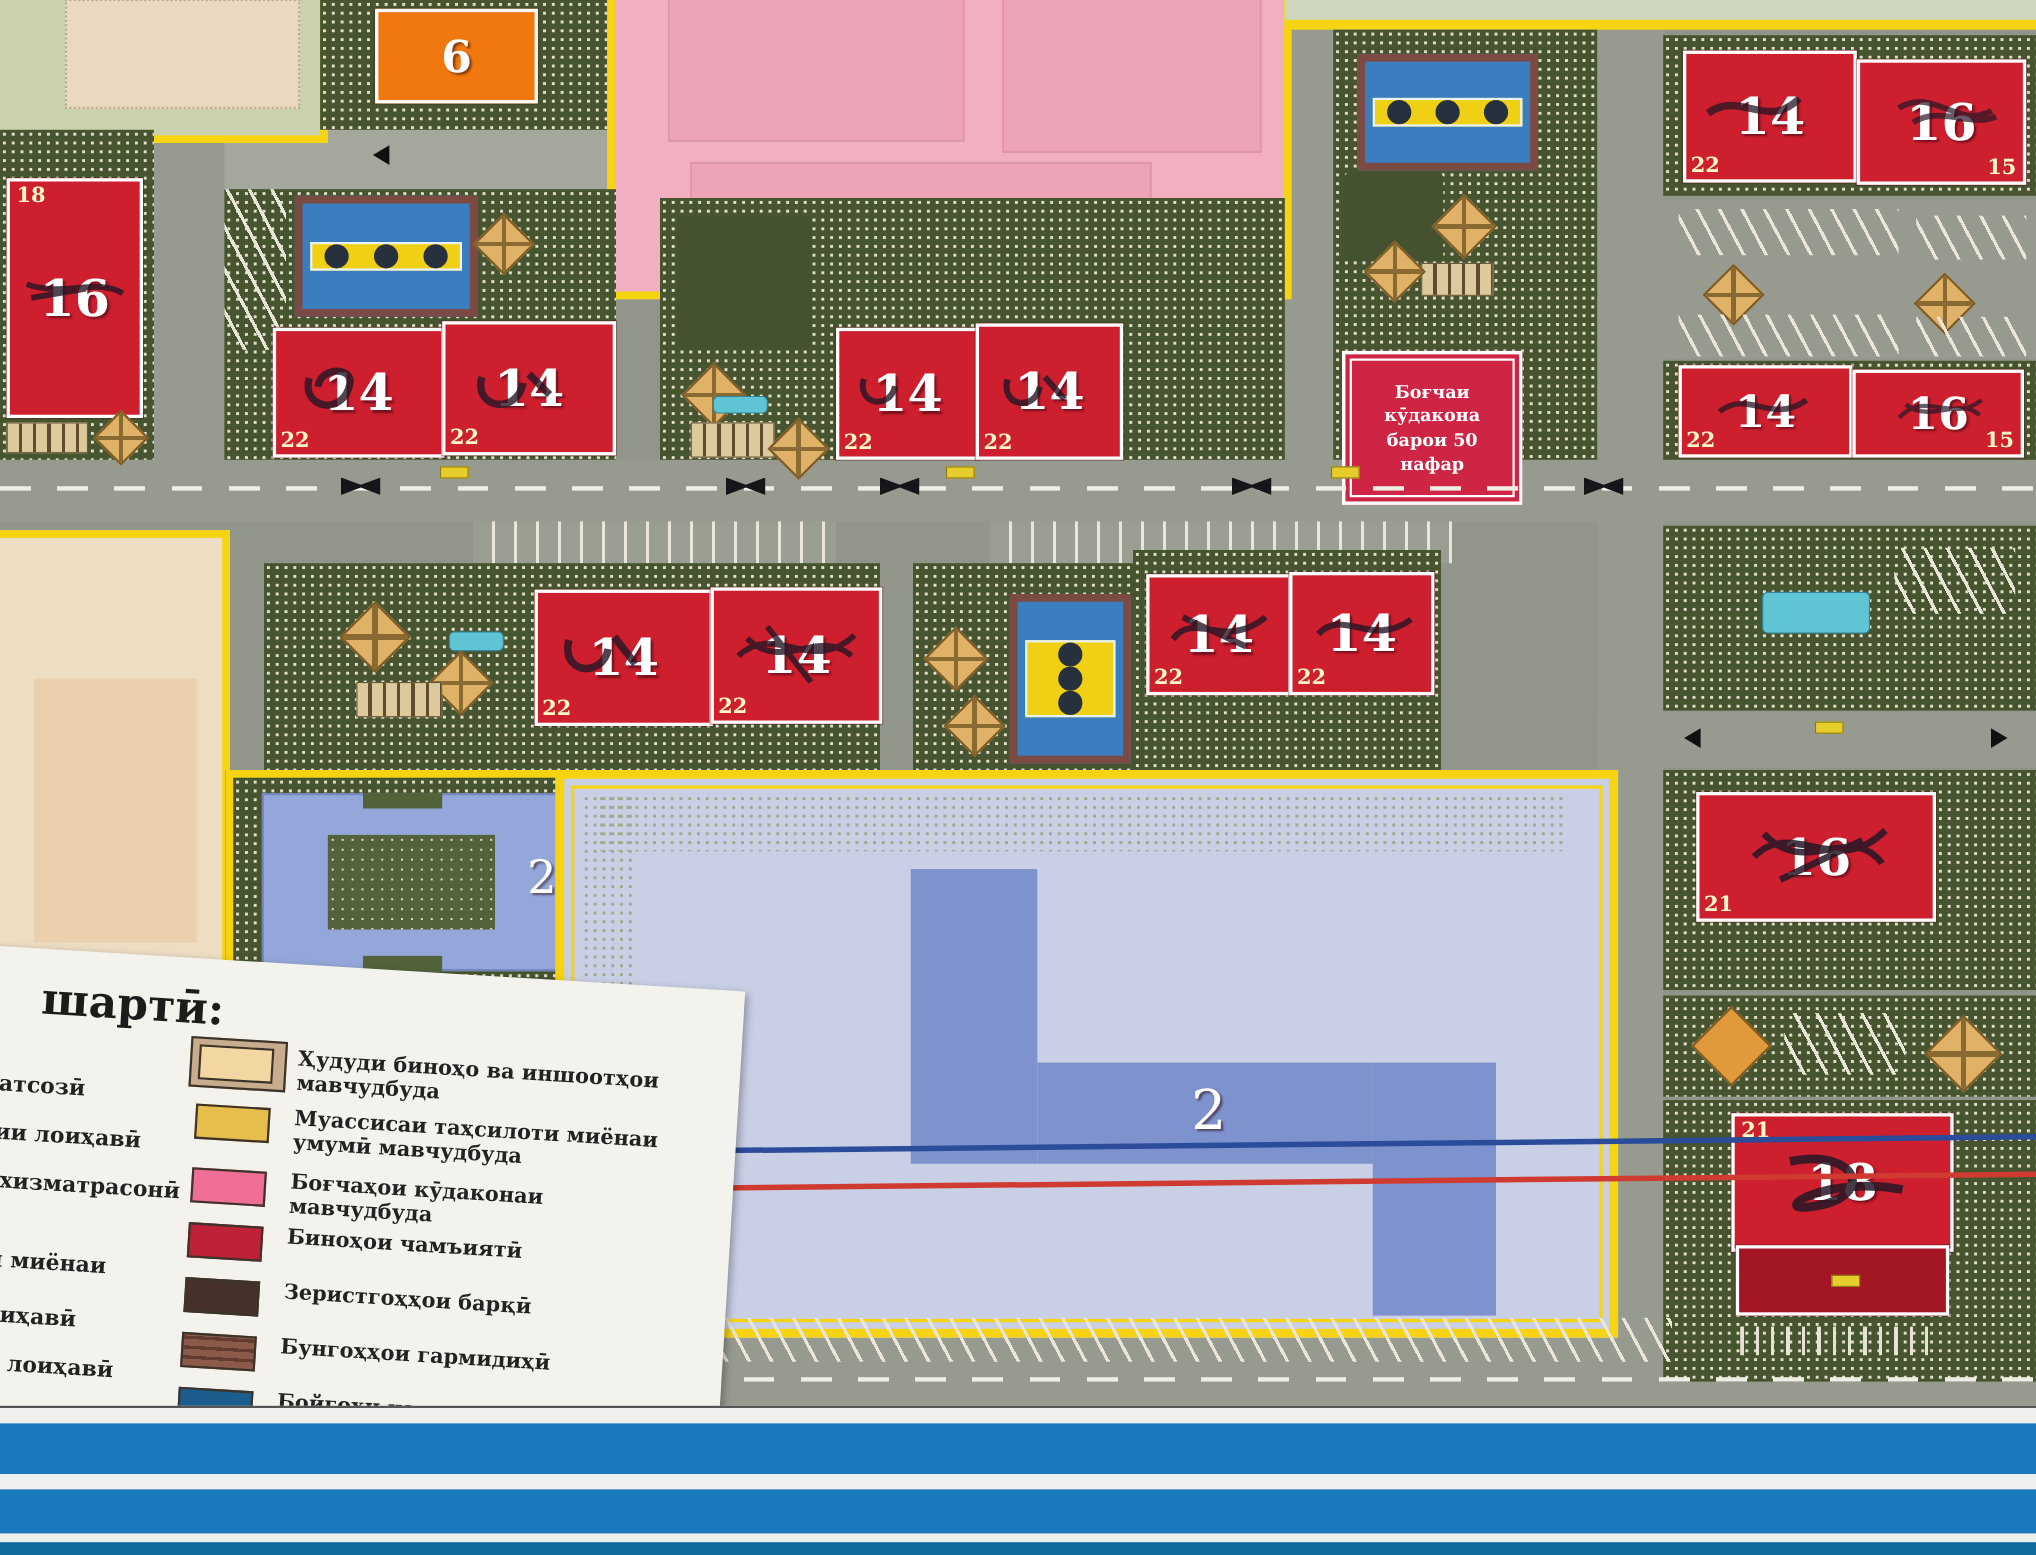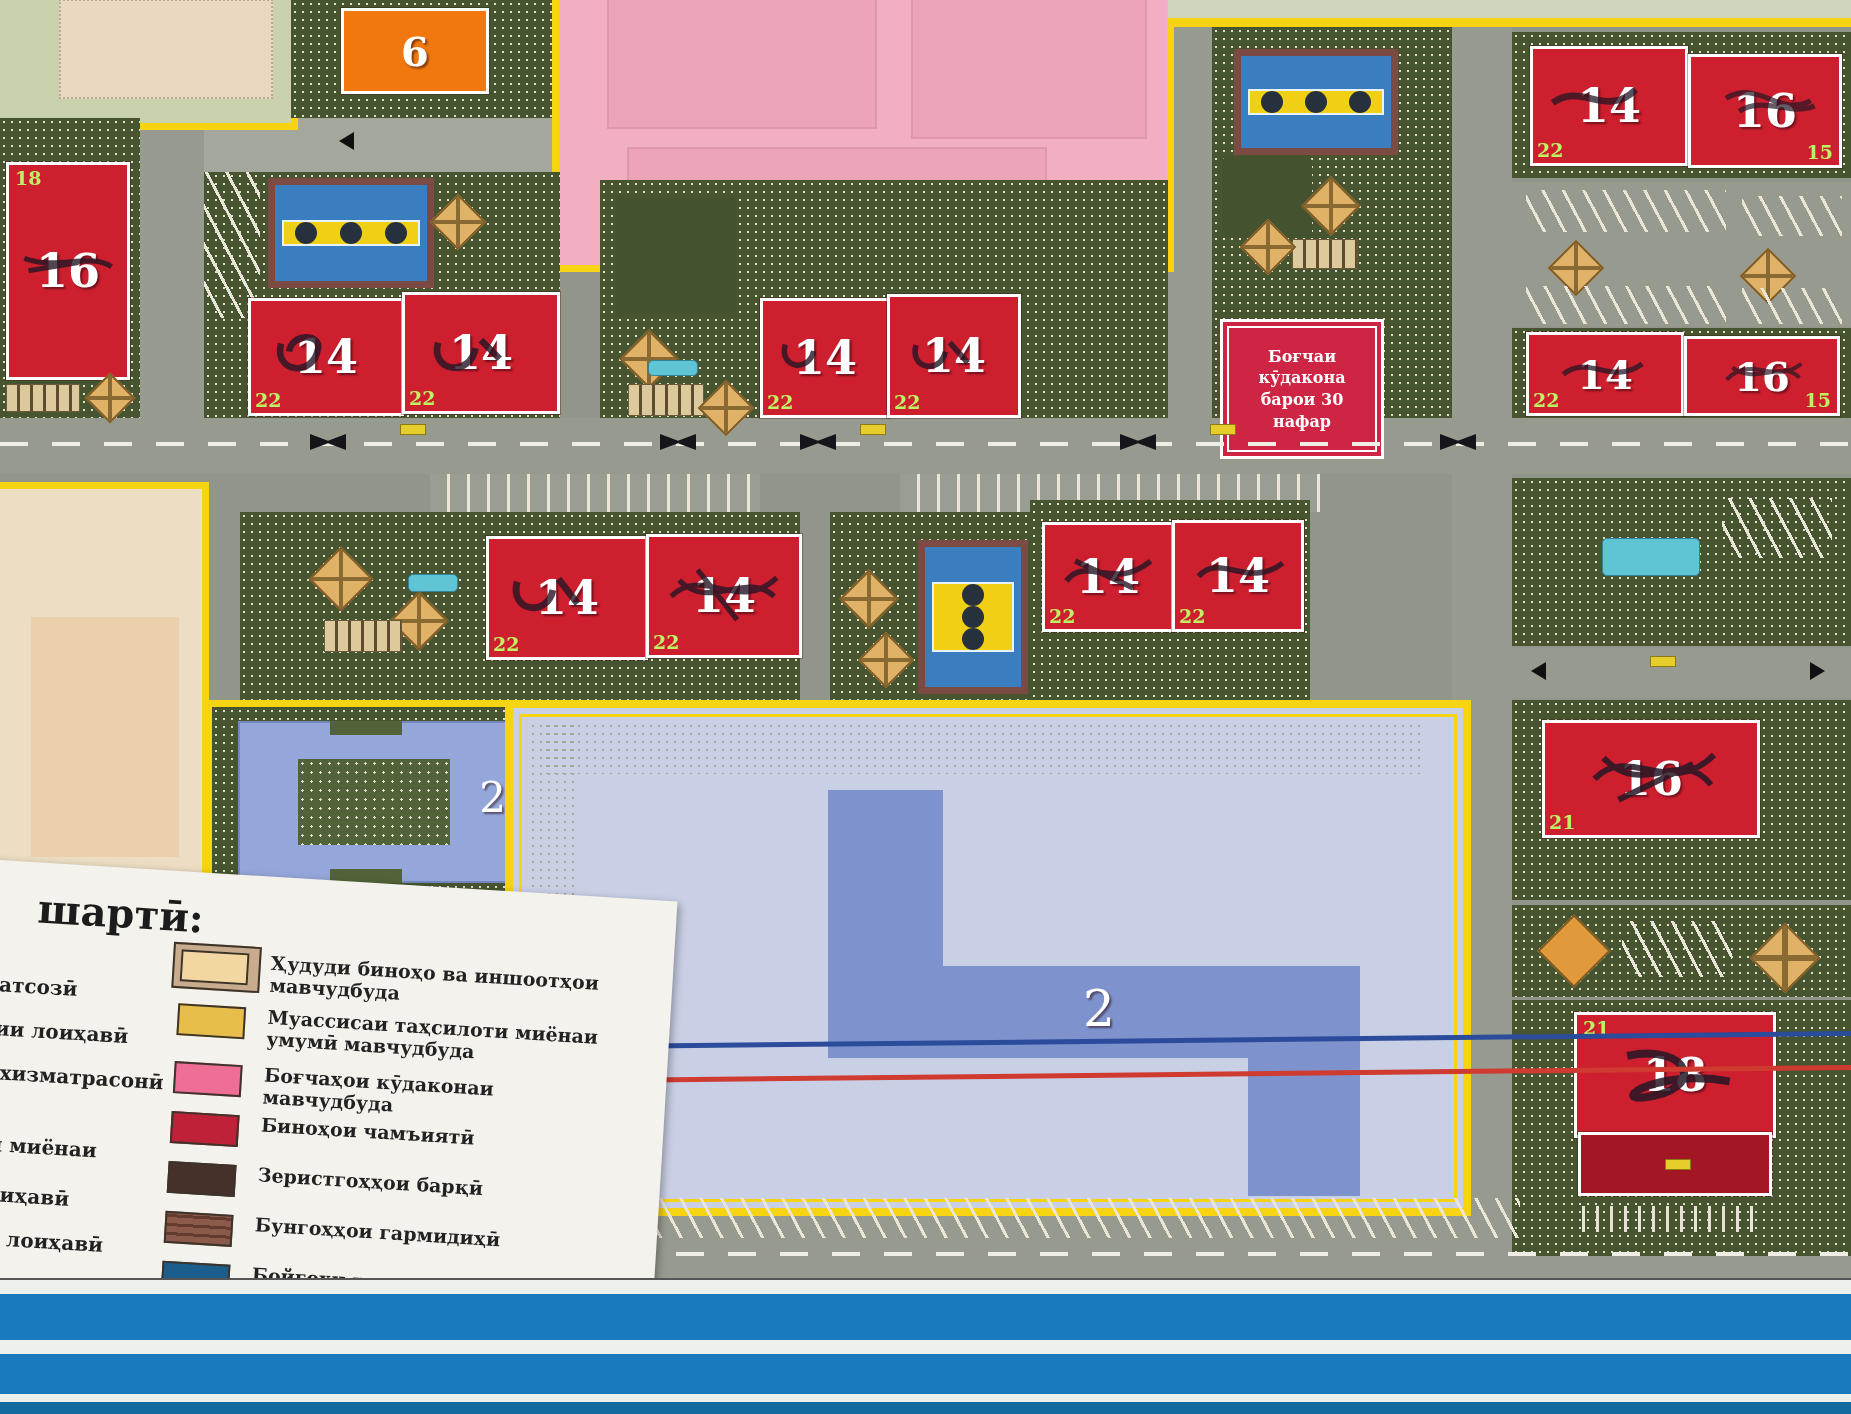--- a/index.html
+++ b/index.html
@@ -19,21 +19,21 @@
   .park-v{position:absolute;background:repeating-linear-gradient(90deg,rgba(0,0,0,0) 0 17px,#e9e6d9 17px 20px);}
   .bow{position:absolute;width:36px;height:16px;background:#15151a;
        clip-path:polygon(0 0,50% 42%,100% 0,100% 100%,50% 58%,0 100%);}
   .ytick{position:absolute;width:24px;height:9px;background:#e6cd2b;border:1px solid #8c7b12;}
   .arrL{position:absolute;width:0;height:0;border:9px solid rgba(0,0,0,0);border-right:15px solid #101010;}
   .arrR{position:absolute;width:0;height:0;border:9px solid rgba(0,0,0,0);border-left:15px solid #101010;}
   
   .bld{position:absolute;border:3px solid #fff;box-shadow:0 0 0 1px rgba(60,20,20,.35);
        display:flex;align-items:center;justify-content:center;color:#fff;font-weight:bold;}
   .num{font-size:46px;text-shadow:2px 2px 2px rgba(40,5,15,.55);}
-  .corner{position:absolute;font-size:19px;color:#bef264;font-weight:bold;text-shadow:none;}
+  .corner{position:absolute;font-size:19px;color:#fef9c3;font-weight:bold;text-shadow:none;}
   .c-bl{left:4px;bottom:2px;} .c-br{right:6px;bottom:2px;} .c-tl{left:6px;top:2px;}
   .scrib{position:absolute;left:6%;top:10%;width:88%;height:80%;pointer-events:none;}
   
   .court{position:absolute;border:7px solid #7b4a42;background:#3a7ec0;
          display:flex;align-items:center;justify-content:center;}
   .court-in{background:#f0d014;border:2px solid #e8f2ff;flex:1;margin:7px;
             display:flex;align-items:center;justify-content:space-around;}
   .cdot{width:22px;height:22px;border-radius:50%;background:#27313e;}
   .court.vert .court-in{flex-direction:column;}
   
@@ -101,21 +101,21 @@
       <div class="court-in">
         <div class="cdot"></div>
           <div class="cdot"></div>
           <div class="cdot"></div>
       </div>
     </div>
     <div class="dia" style="left:98px;top:158px;width:38px;height:38px;"></div>
     <div class="struct" style="left:80px;top:212px;width:64px;height:28px;"></div>
     <div class="dia" style="left:36px;top:200px;width:36px;height:36px;"></div>
     <div class="kg" style="left:8px;top:292px;width:142px;height:118px;">
-      <span>Боғчаи кӯдакона барои 30 нафар</span>
+      <span>Боғчаи кӯдакона барои 50 нафар</span>
     </div>
   </div>
 
   <div class="blk" style="left:1512px;top:32px;width:339px;height:146px;">
     <div class="bld" style="left: 18px; top: 14px; width: 152px; height: 114px; background-color: rgb(205, 31, 46);">
       <span class="num">14</span>
       <span class="corner c-bl">22</span>
       <svg class="scrib" viewBox="0 0 100 60">
           <path d="M8 28 C30 12,48 40,70 18" stroke="#241726" stroke-width="5" fill="none" opacity=".75"></path>
         </svg>

